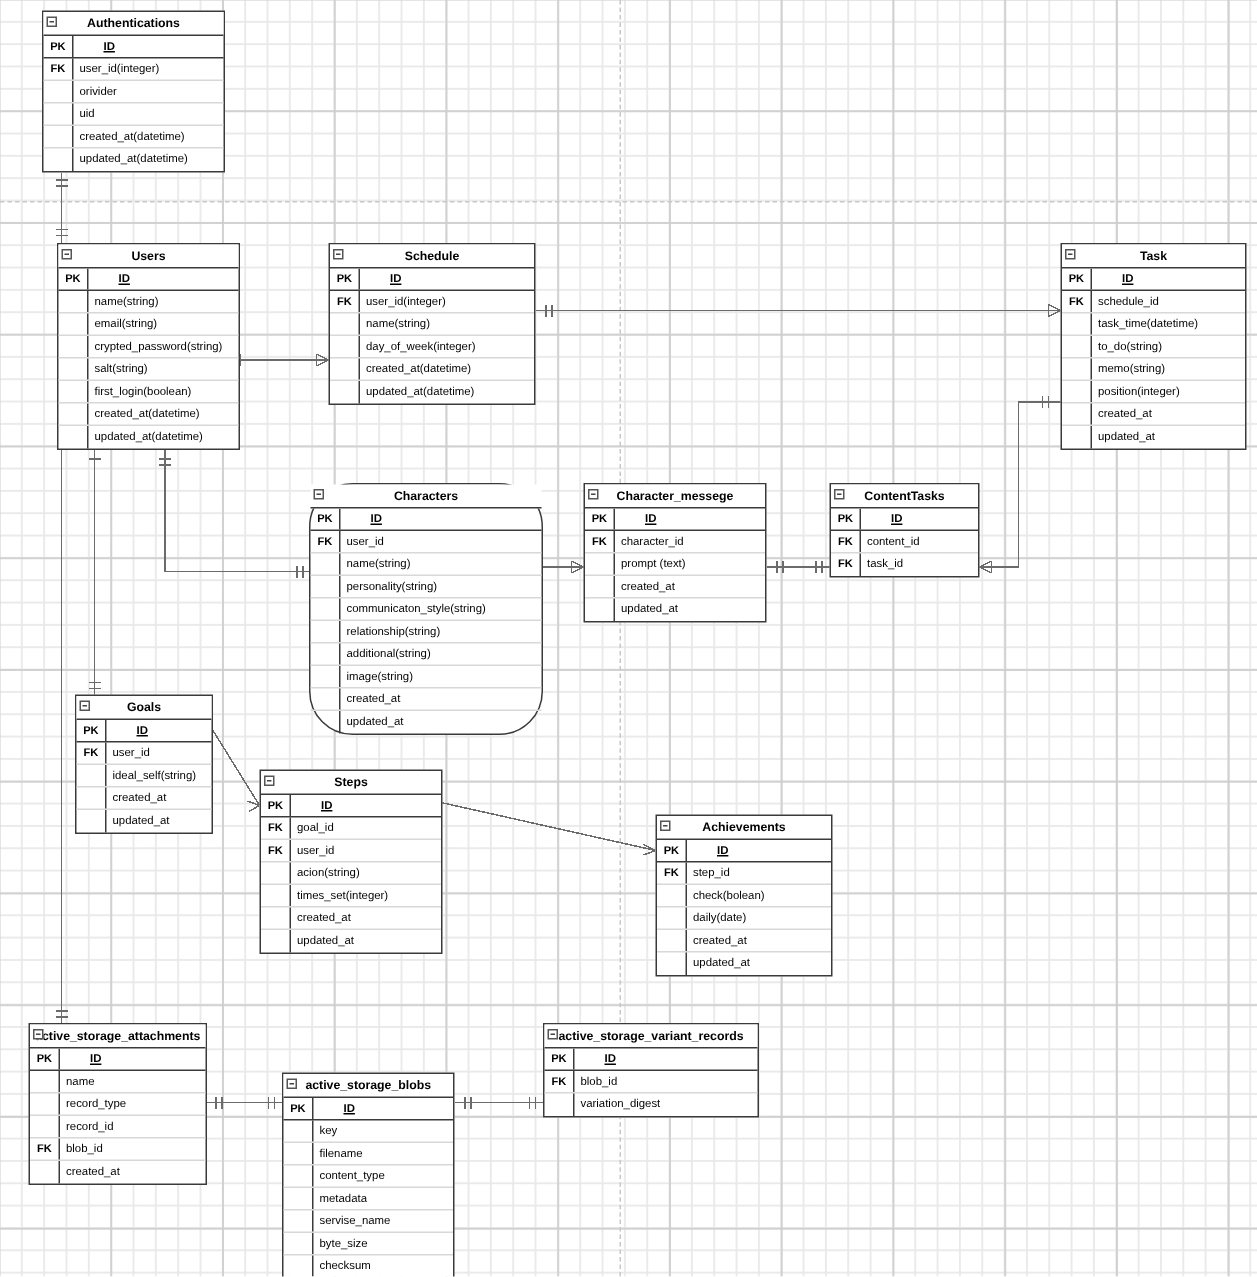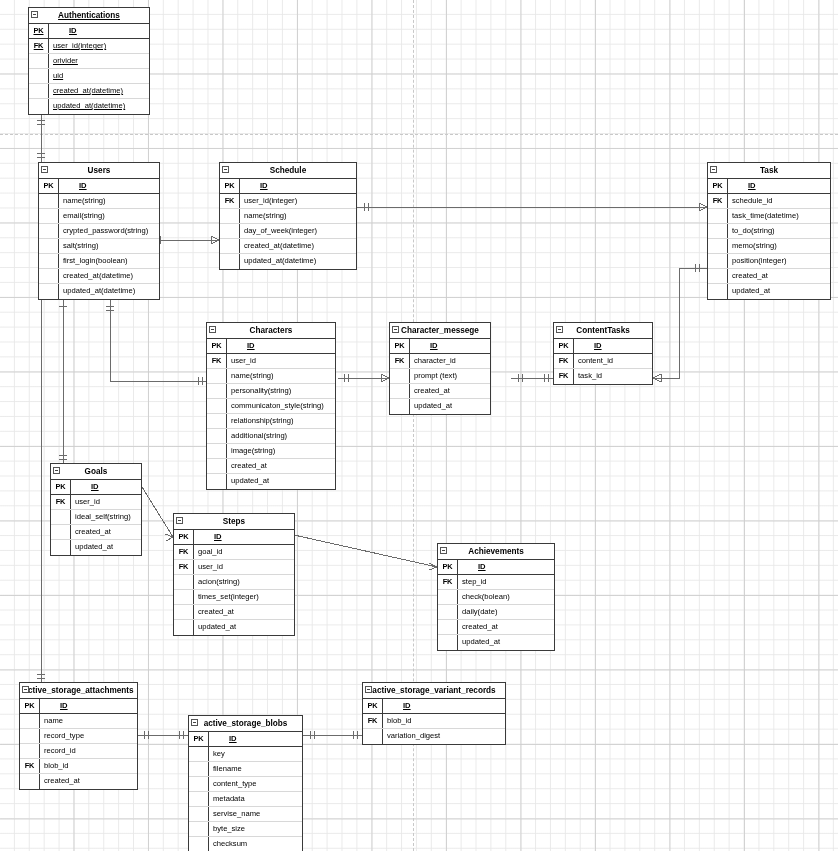--- a/index.html
+++ b/index.html
@@ -191,21 +191,21 @@
 
       <line x1="303" y1="735" x2="362" y2="735"></line>
       <line x1="310" y1="731" x2="310" y2="739"></line>
       <line x1="314" y1="731" x2="314" y2="739"></line>
       <line x1="353" y1="731" x2="353" y2="739"></line>
       <line x1="357" y1="731" x2="357" y2="739"></line>
     </g>
   </svg>
 
   <div id="tables-layer">
-      <div class="table" style="left: 28px; top: 7px; width: 122px; text-decoration: underline;">
+      <div class="table" style="left: 28px; top: 7px; width: 122px;">
         <div class="t-title"><span class="collapse">
             <i></i>
           </span><span>Authentications</span></div>
         <div class="rows">
           <div class="row pk">
             <div class="key">PK</div>
             <div class="fld pkname">ID</div>
           </div>
           <div class="row">
             <div class="key">FK</div>
@@ -331,21 +331,21 @@
           <div class="row">
             <div class="key blank"></div>
             <div class="fld">created_at</div>
           </div>
           <div class="row">
             <div class="key blank"></div>
             <div class="fld">updated_at</div>
           </div>
         </div>
       </div>
-      <div class="table" style="left: 206px; top: 322px; width: 130px;">
+      <div class="table" style="left: 206px; top: 322px; width: 156px; border-radius: 29px;">
         <div class="t-title"><span class="collapse">
             <i></i>
           </span><span>Characters</span></div>
         <div class="rows">
           <div class="row pk">
             <div class="key">PK</div>
             <div class="fld pkname">ID</div>
           </div>
           <div class="row">
             <div class="key">FK</div>
@@ -378,21 +378,21 @@
           <div class="row">
             <div class="key blank"></div>
             <div class="fld">created_at</div>
           </div>
           <div class="row">
             <div class="key blank"></div>
             <div class="fld">updated_at</div>
           </div>
         </div>
       </div>
-      <div class="table" style="left: 389px; top: 322px; width: 102px;">
+      <div class="table" style="left: 389px; top: 322px; width: 122px;">
         <div class="t-title"><span class="collapse">
             <i></i>
           </span><span>Character_messege</span></div>
         <div class="rows">
           <div class="row pk">
             <div class="key">PK</div>
             <div class="fld pkname">ID</div>
           </div>
           <div class="row">
             <div class="key">FK</div>

